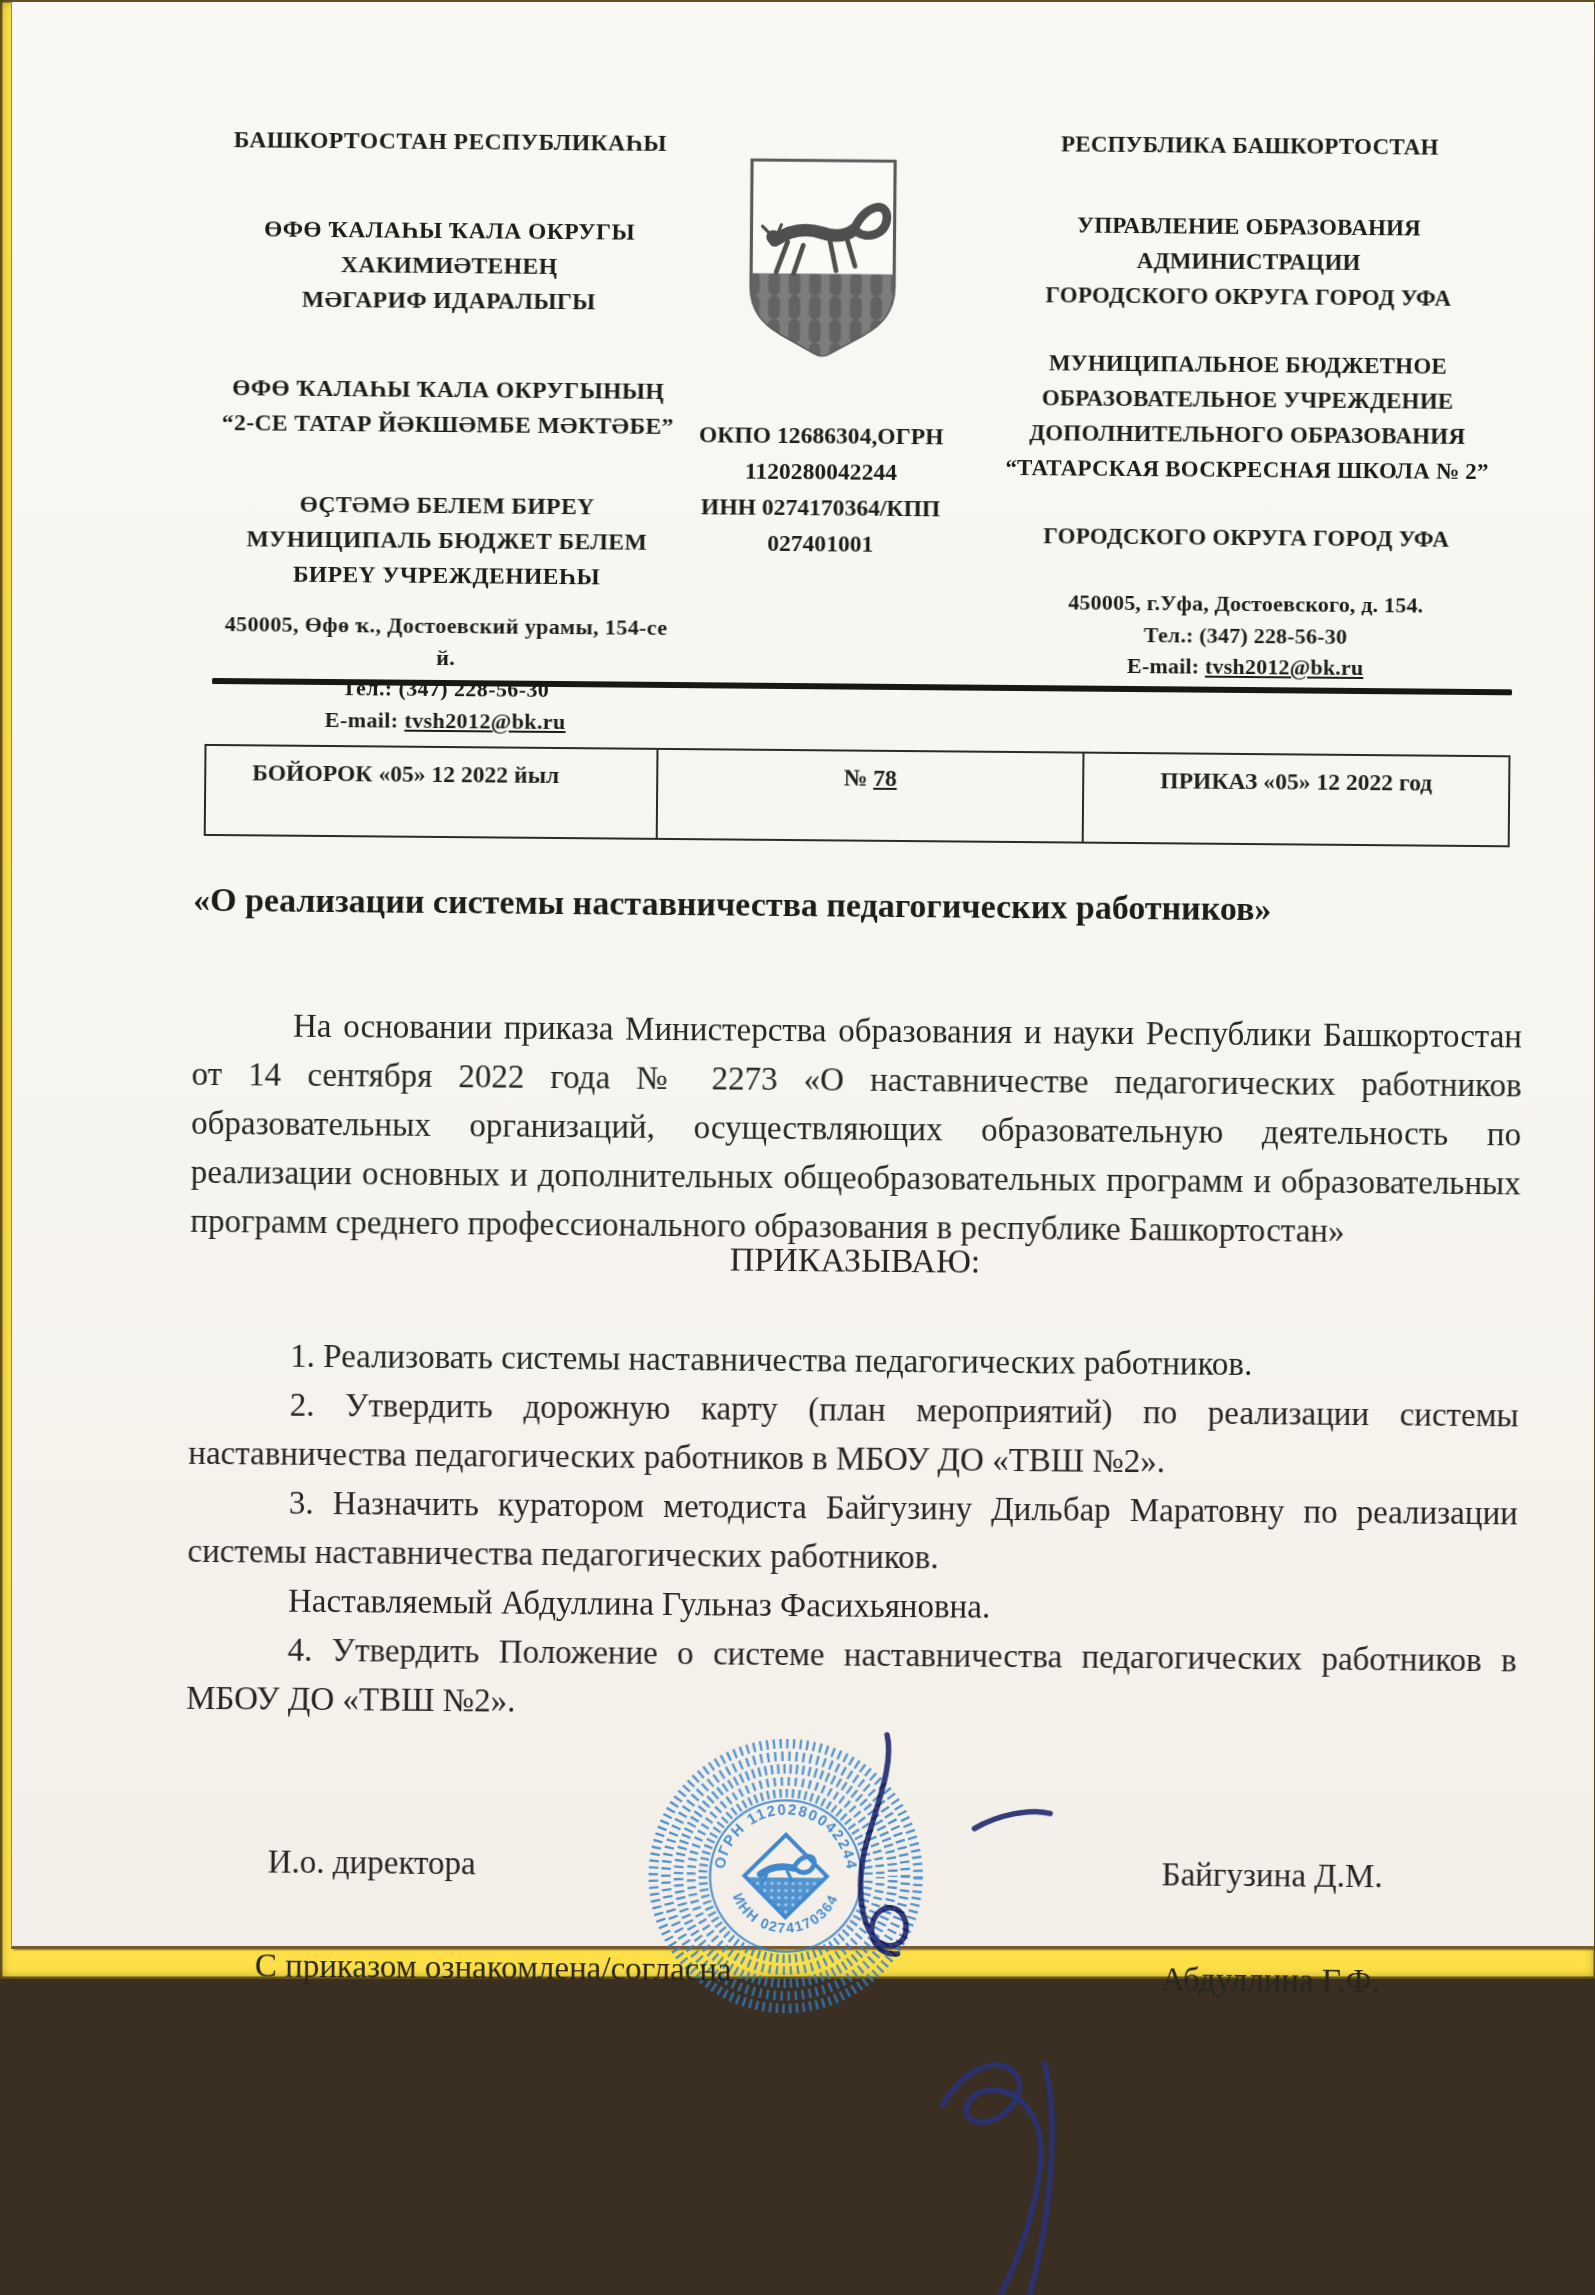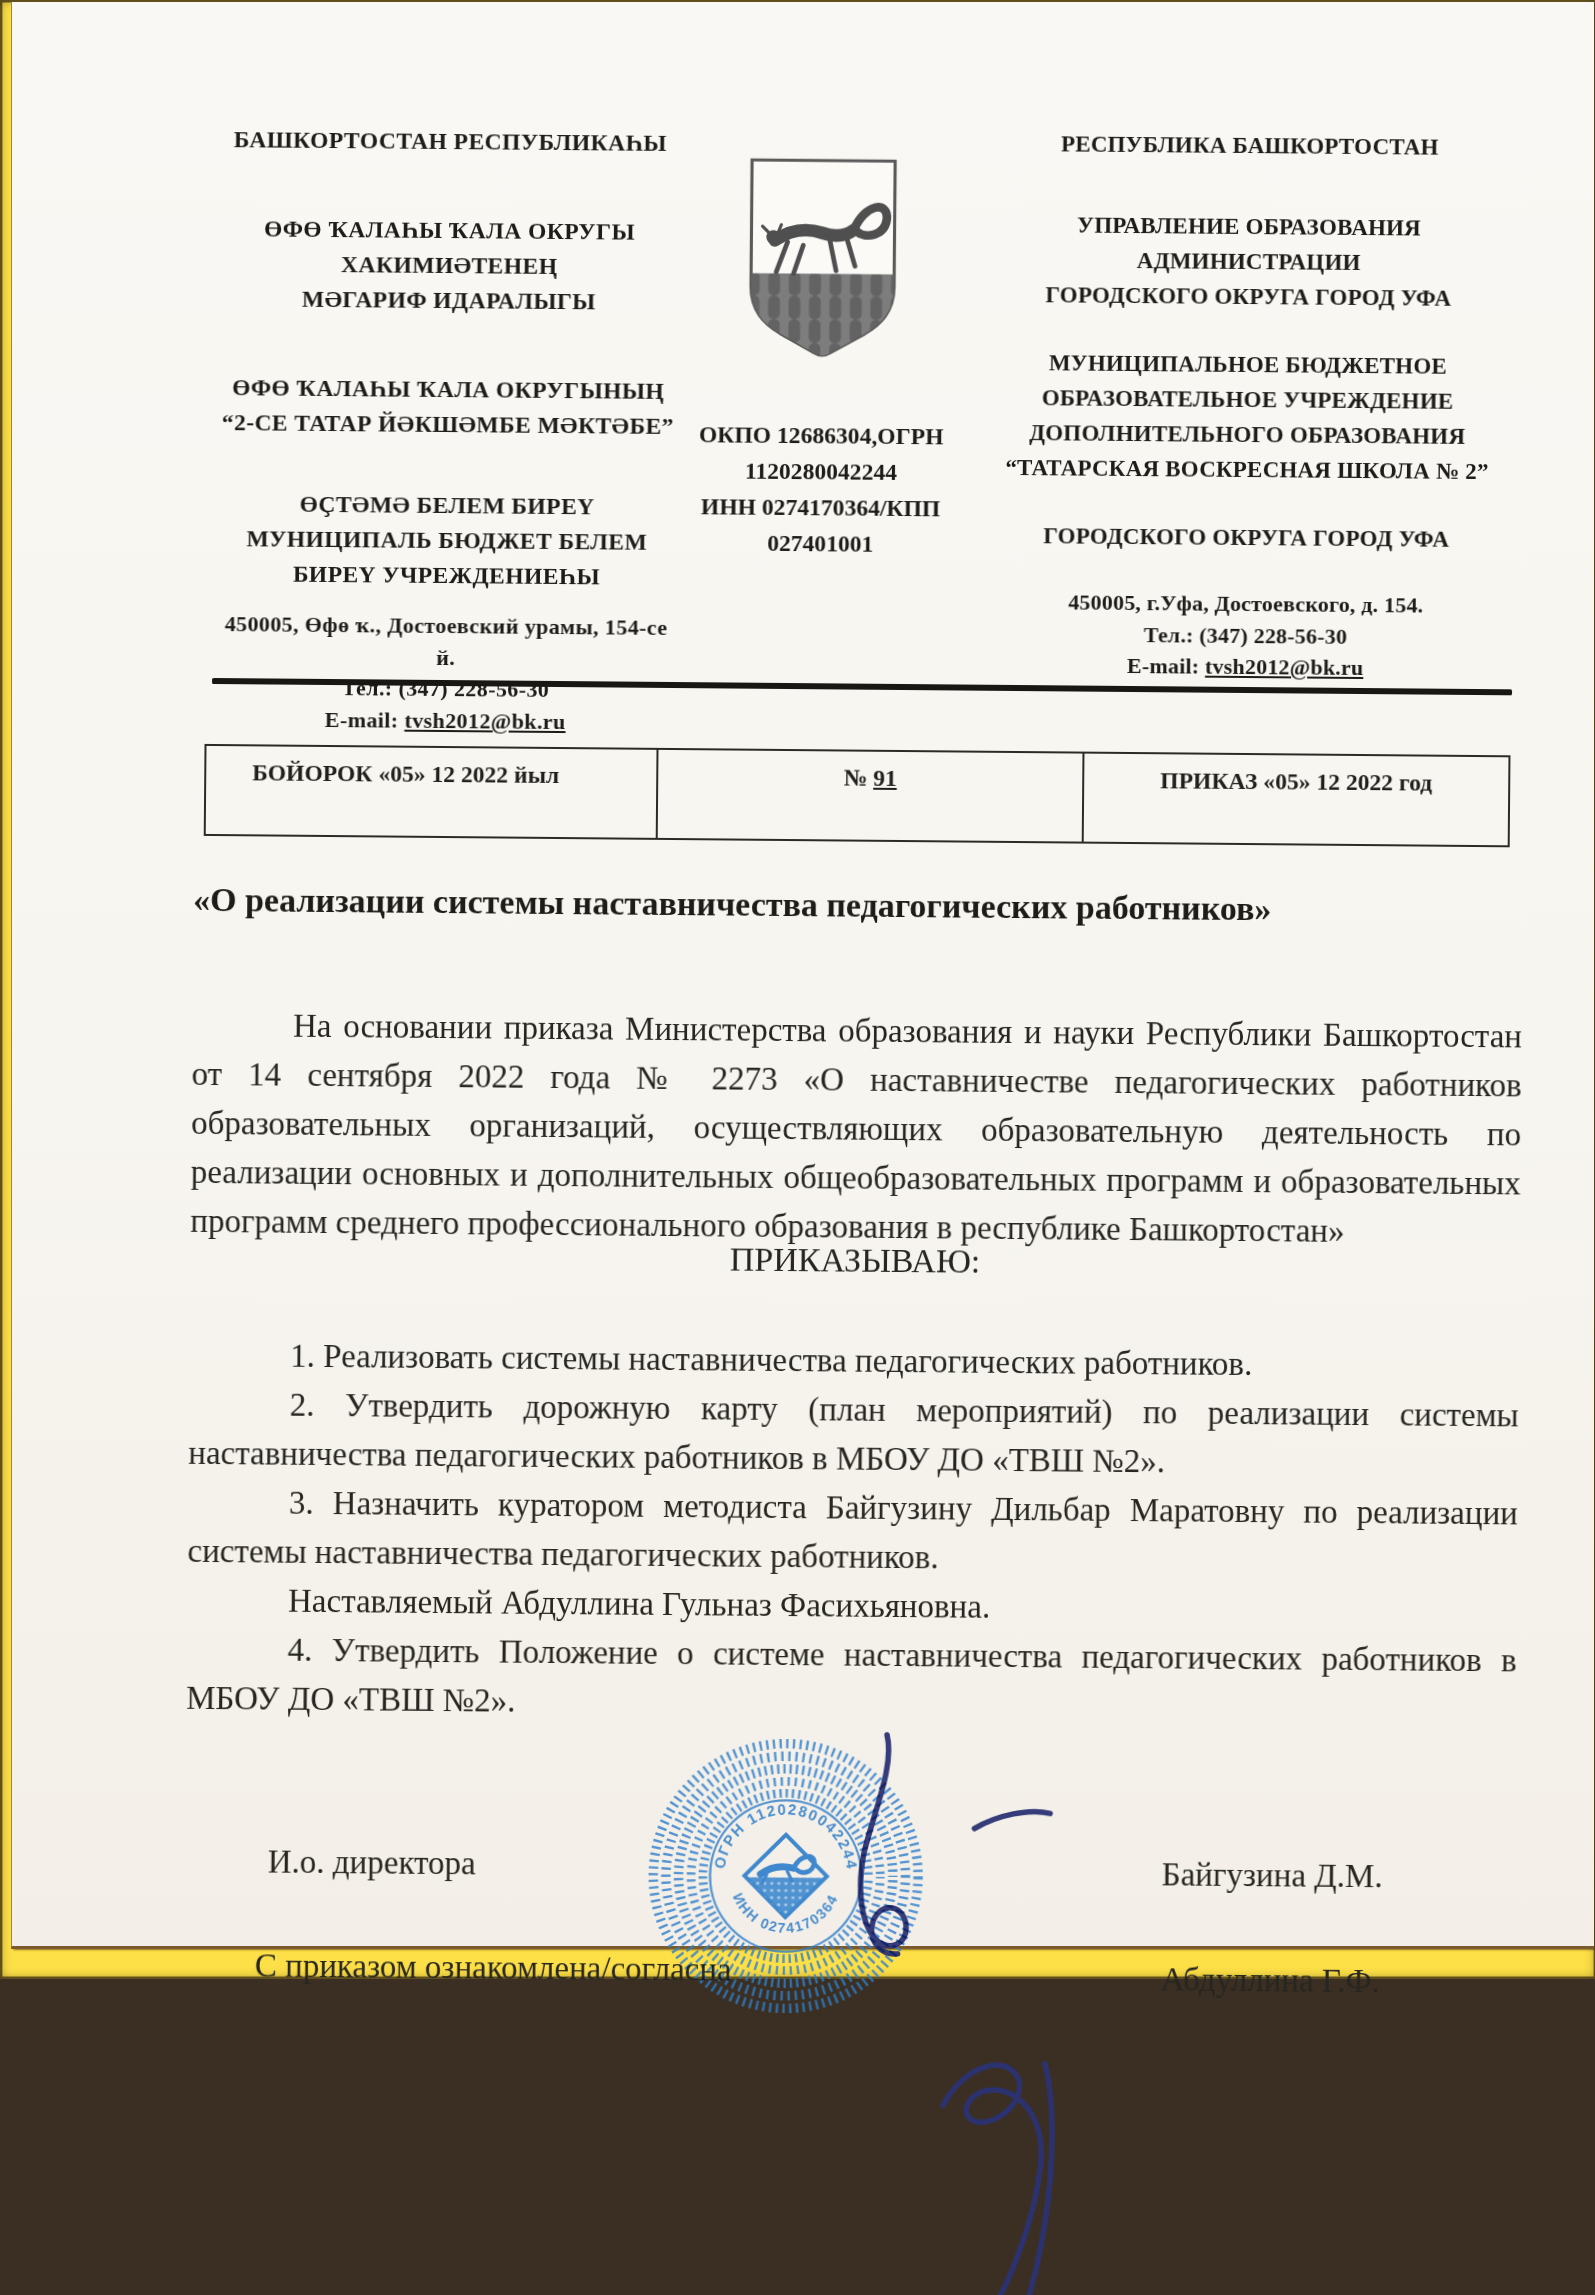--- a/index.html
+++ b/index.html
@@ -141,21 +141,21 @@
           </div>
         </div>
       </div>
 
       <div class="rule"></div>
 
       <div class="obar">
         <div class="cell c1">БОЙОРОК  «05» 12  2022 йыл</div>
         <div class="cell c2">
           <span>№</span>
-          <span class="u">91</span>
+          <span class="u">78</span>
         </div>
         <div class="cell c3">ПРИКАЗ «05» 12   2022 год</div>
       </div>
 
       <div class="title">«О реализации системы наставничества педагогических работников»</div>
       <div class="preamble">На основании приказа Министерства образования и науки Республики Башкортостан от 14 сентября 2022 года № 2273 «О наставничестве педагогических работников образовательных организаций, осуществляющих образовательную деятельность по реализации основных и дополнительных общеобразовательных программ и образовательных программ среднего профессионального образования в республике Башкортостан»</div>
       <div class="command">ПРИКАЗЫВАЮ:</div>
       <div class="items">
           <div>1. Реализовать системы наставничества педагогических работников.</div>
           <div>2. Утвердить дорожную карту (план мероприятий) по реализации системы наставничества педагогических работников в МБОУ ДО «ТВШ №2».</div>

